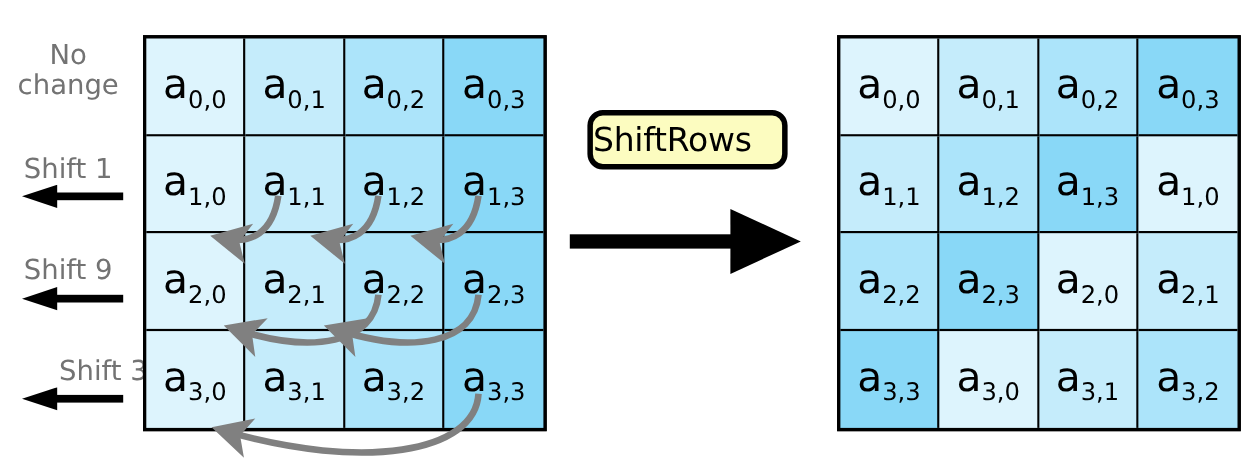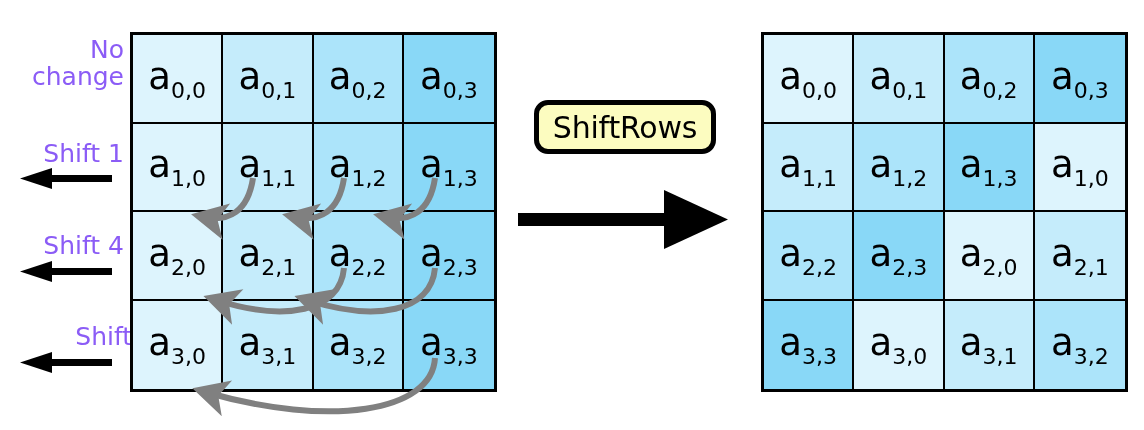--- a/index.html
+++ b/index.html
@@ -16,22 +16,22 @@
   #stage {
     position: relative;
     width: 1144px;
     height: 430px;
     background: #ffffff;
   }
 
   
   .row-label {
     position: absolute;
-    text-align: right;
-    color: #8b5cf6;
+    text-align: center;
+    color: #737373;
     font-size: 25px;
     line-height: 27px;
     letter-spacing: 0px;
     white-space: pre-line;
   }
   #label-row0 { left: 0px;  top: 36px;  width: 124px; }
   #label-row1 { left: 0px;  top: 140px; width: 124px; }
   #label-row2 { left: 0px;  top: 232px; width: 124px; }
   #label-row3 { left: 0px;  top: 323px; width: 124px; margin-left: 32px; }
 
@@ -100,21 +100,20 @@
     left: 534px;
     top: 100px;
     width: 182px;
     height: 54px;
     box-sizing: border-box;
     background: #fcfcc0;
     border: 5px solid #000000;
     border-radius: 14px;
     display: flex;
     align-items: center;
-    justify-content: center;
     font-size: 30px;
     color: #000000;
     letter-spacing: -0.2px;
   }
 
   
   #transform-arrow {
     position: absolute;
     left: 512px;
     top: 190px;
@@ -141,21 +140,21 @@
 change</div>
 
   <div class="row-label" id="label-row1">Shift 1</div>
   <svg class="label-arrow" id="arrow-row1" viewBox="0 0 124 22">
     <g fill="#000000">
       <rect x="48" y="7" width="64" height="7"></rect>
       <polygon points="20,10.5 52,0 52,21"></polygon>
     </g>
   </svg>
 
-  <div class="row-label" id="label-row2">Shift 4</div>
+  <div class="row-label" id="label-row2">Shift 9</div>
   <svg class="label-arrow" id="arrow-row2" viewBox="0 0 124 22">
     <g fill="#000000">
       <rect x="48" y="7" width="64" height="7"></rect>
       <polygon points="20,10.5 52,0 52,21"></polygon>
     </g>
   </svg>
 
   <div class="row-label" id="label-row3">Shift 3</div>
   <svg class="label-arrow" id="arrow-row3" viewBox="0 0 124 22">
     <g fill="#000000">

